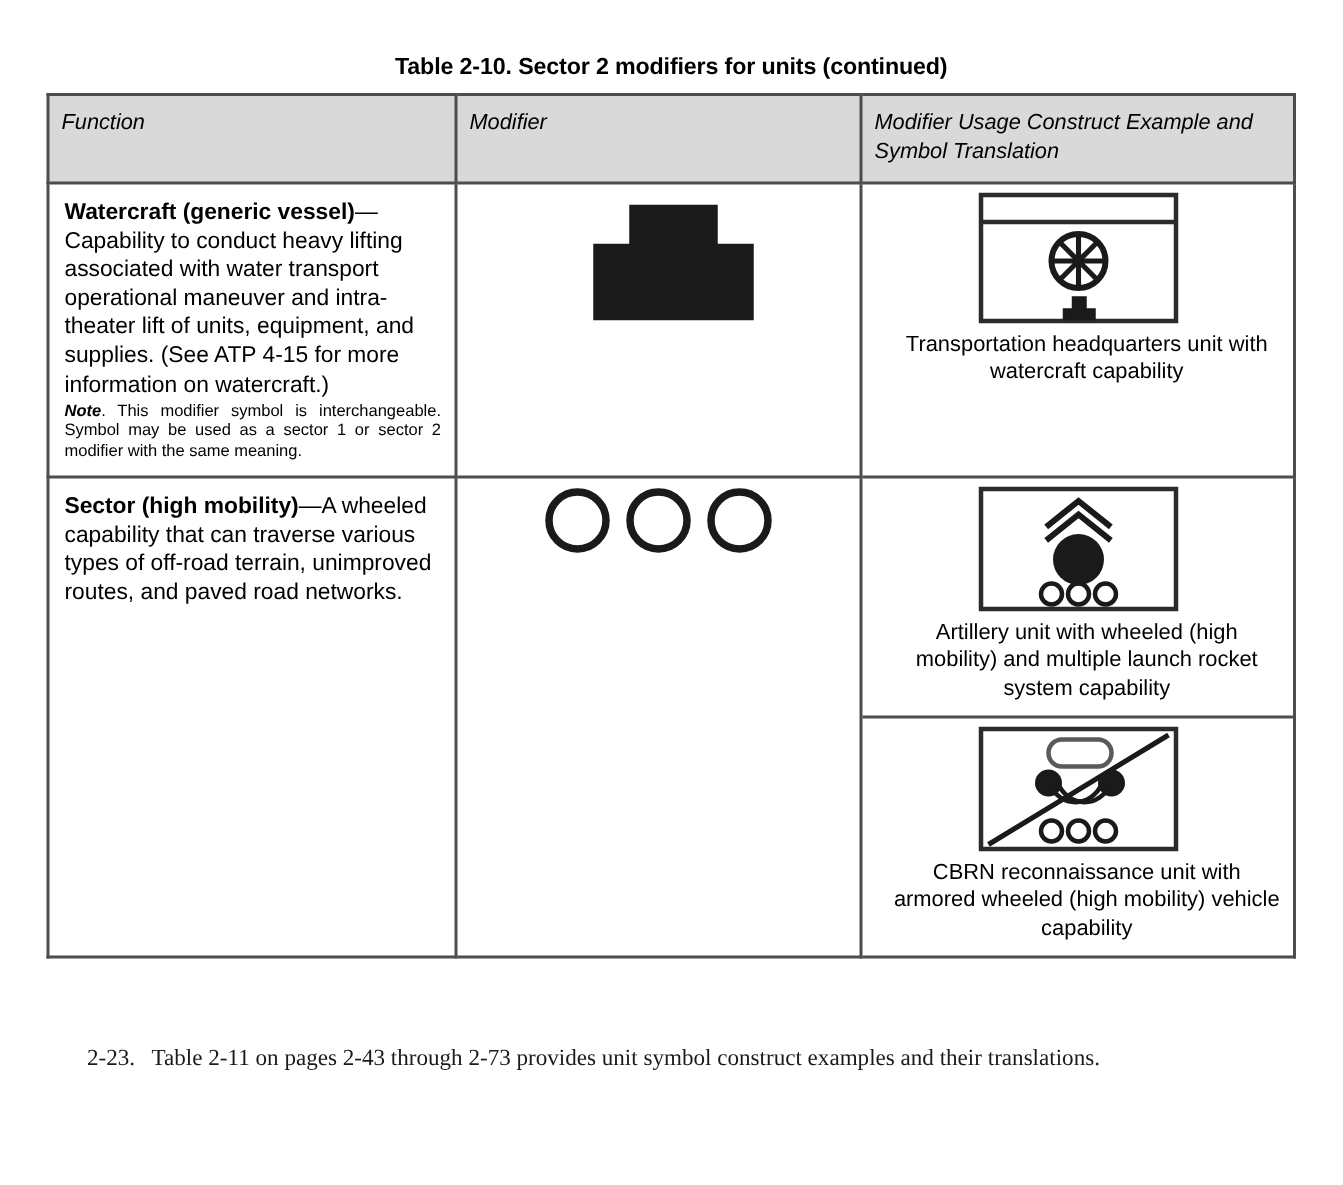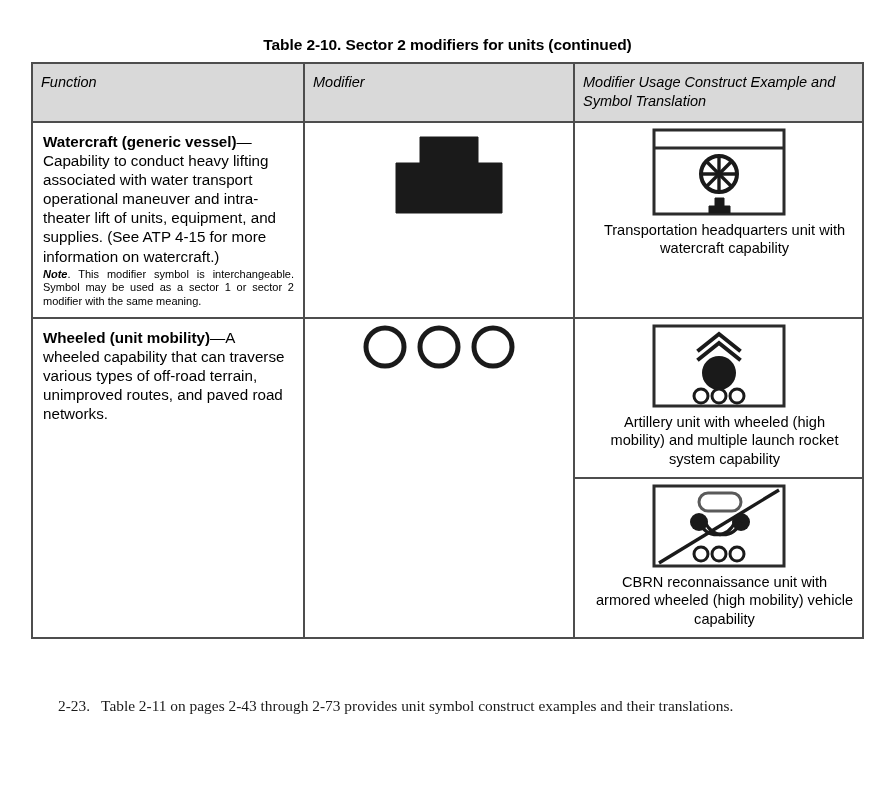--- a/index.html
+++ b/index.html
@@ -172,21 +172,21 @@
 
             <path d="M58 79 H64 V71 H73 V79 H79 V86 H58 Z" fill="#1a1a1a" stroke="#1a1a1a" stroke-width="1"></path>
           </svg>
           <div class="use-caption">Transportation headquarters unit with watercraft capability</div>
         </td>
       </tr>
 
       <tr>
 
         <td class="fn-cell">
-          <p class="fn-head"><b>Wheeled (unit mobility)</b><span>—</span><span>A wheeled capability that can traverse various types of off-road terrain, unimproved routes, and paved road networks.</span></p>
+          <p class="fn-head"><b>Sector (high mobility)</b><span>—</span><span>A wheeled capability that can traverse various types of off-road terrain, unimproved routes, and paved road networks.</span></p>
         </td>
 
         <td class="mod-cell">
           <svg class="sym-wrap" width="160" height="48" viewBox="0 0 160 48">
             <circle cx="26" cy="24" r="19" fill="none" stroke="#1a1a1a" stroke-width="5"></circle>
             <circle cx="80" cy="24" r="19" fill="none" stroke="#1a1a1a" stroke-width="5"></circle>
             <circle cx="134" cy="24" r="19" fill="none" stroke="#1a1a1a" stroke-width="5"></circle>
           </svg>
         </td>
 

